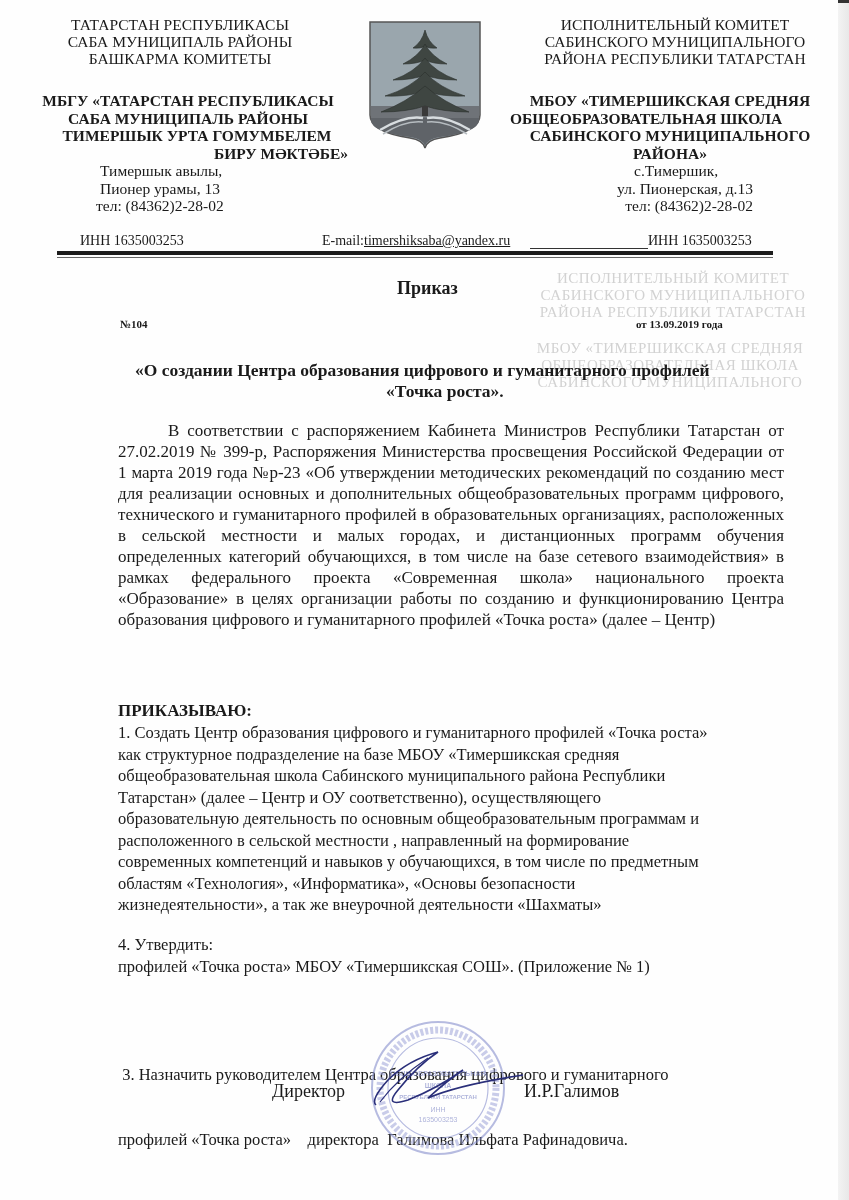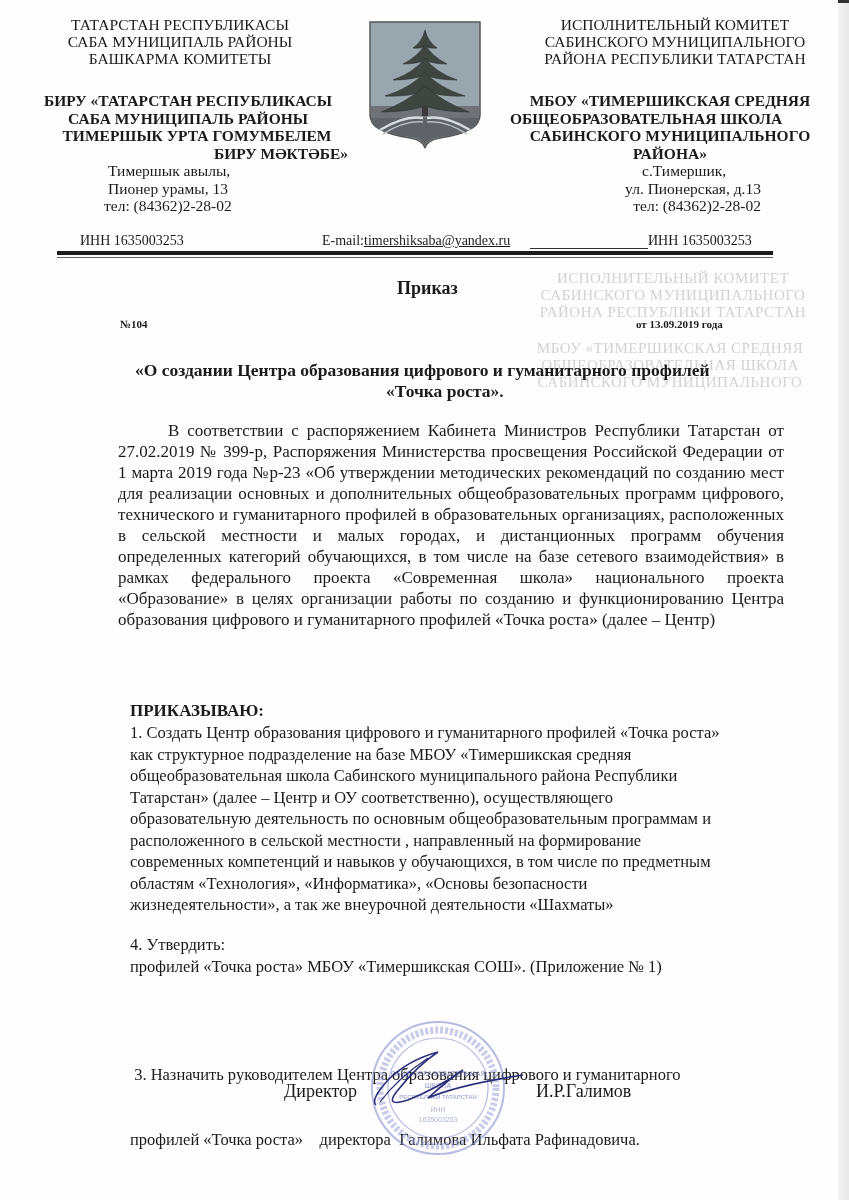--- a/index.html
+++ b/index.html
@@ -9,53 +9,53 @@
       font-family: "Liberation Serif", serif;
       color: #1a1a1a;
     }
     .page { position: absolute; left: 0; top: 0; width: 849px; height: 1200px; background: #fefefe; }
     .edge-shadow { position: absolute; left: 838px; top: 0; width: 11px; height: 1200px;
       background: linear-gradient(to right, #f3f3f3, #e8e8e8); }
     .top-mark { position: absolute; left: 838px; top: 0; width: 11px; height: 3px; background: #333; }
 
     .hdr { position: absolute; text-align: center; font-size: 15.5px; line-height: 17px; }
     .hdr.bold { font-weight: bold; font-size: 15.5px; line-height: 17.5px; }
-    .addr { position: absolute; font-size: 15.5px; line-height: 17.5px; margin-left: 8px; }
+    .addr { position: absolute; font-size: 15.5px; line-height: 17.5px; }
 
     .inn-row { position: absolute; top: 233px; font-size: 14px; }
     .email-u { text-decoration: underline; }
     .underline-run { position: absolute; top: 248px; height: 1px; background: #333; }
 
     .rule-thick { position: absolute; left: 57px; top: 251px; width: 716px; height: 4px; background: #1c1c1c; }
     .rule-thin { position: absolute; left: 57px; top: 257px; width: 716px; height: 1px; background: #666; }
 
     .crest { position: absolute; left: 365px; top: 20px; width: 120px; height: 130px; }
 
     .title { position: absolute; font-weight: bold; font-size: 11px; }
     .body-just { position: absolute; left: 118px; width: 666px; font-size: 17px; line-height: 21px; text-align: justify; }
-    .body-left { position: absolute; left: 118px; width: 680px; font-size: 16.5px; line-height: 21.5px; margin-left: 12px; }
+    .body-left { position: absolute; left: 118px; width: 680px; font-size: 16.5px; line-height: 21.5px; }
     .ghost { position: absolute; color: #d2d2d2; font-size: 15px; line-height: 17px; text-align: center; letter-spacing: 0.5px; }
 
     .stamp { position: absolute; left: 368px; top: 1018px; width: 140px; height: 140px; }
     .sig { position: absolute; left: 368px; top: 1050px; width: 160px; height: 60px; }
   </style>
 </head>
 <body>
 
 <div class="page">
   <div class="edge-shadow"></div>
   <div class="top-mark"></div>
 
   <div class="hdr" style="left:40px; top:16px; width:280px;">
     <div>ТАТАРСТАН РЕСПУБЛИКАСЫ</div>
     <div>САБА МУНИЦИПАЛЬ РАЙОНЫ</div>
     <div>БАШКАРМА КОМИТЕТЫ</div>
   </div>
   <div class="hdr bold" style="left:28px; top:92px; width:320px;">
-    <div>БИРУ «ТАТАРСТАН РЕСПУБЛИКАСЫ</div>
+    <div>МБГУ «ТАТАРСТАН РЕСПУБЛИКАСЫ</div>
     <div>САБА МУНИЦИПАЛЬ РАЙОНЫ</div>
     <div style="padding-left:18px;">ТИМЕРШЫК УРТА ГОМУМБЕЛЕМ</div>
     <div style="text-align:right; padding-left:102px;">БИРУ МӘКТӘБЕ»</div>
   </div>
   <div class="addr" style="left:100px; top:162px;">
     <div>Тимершык авылы,</div>
     <div>Пионер урамы, 13</div>
     <div style="margin-left:-4px;">тел: (84362)2-28-02</div>
   </div>
 

